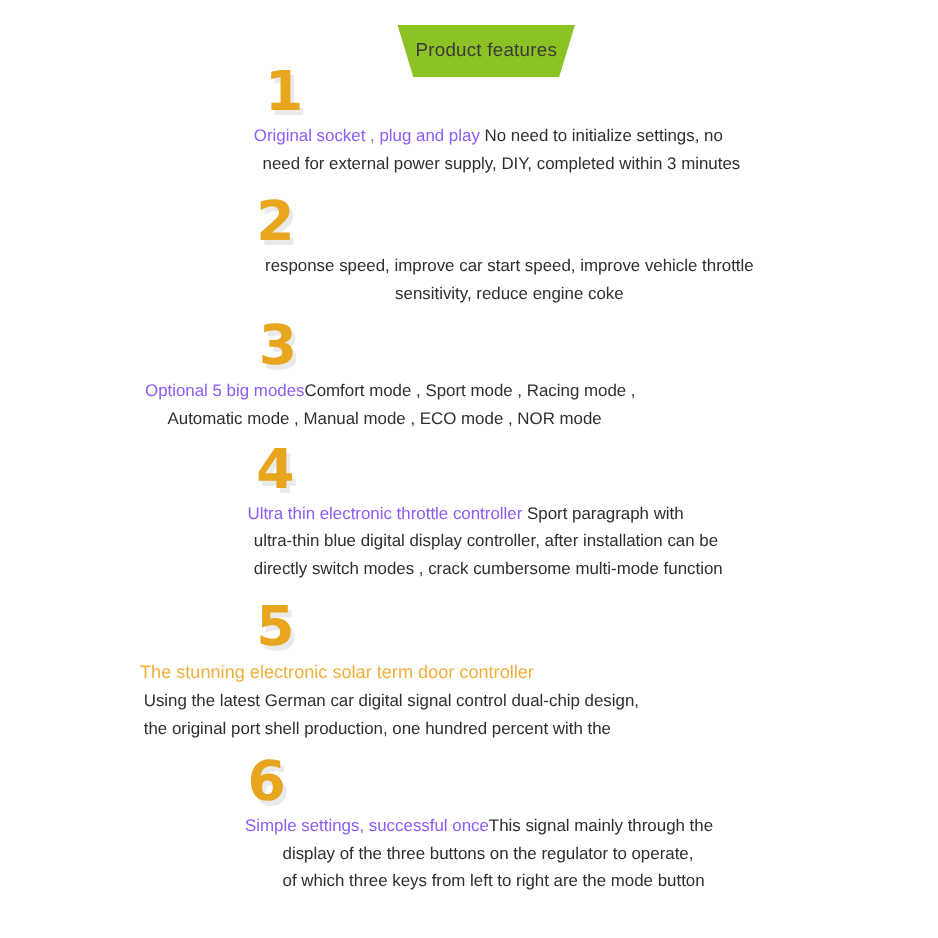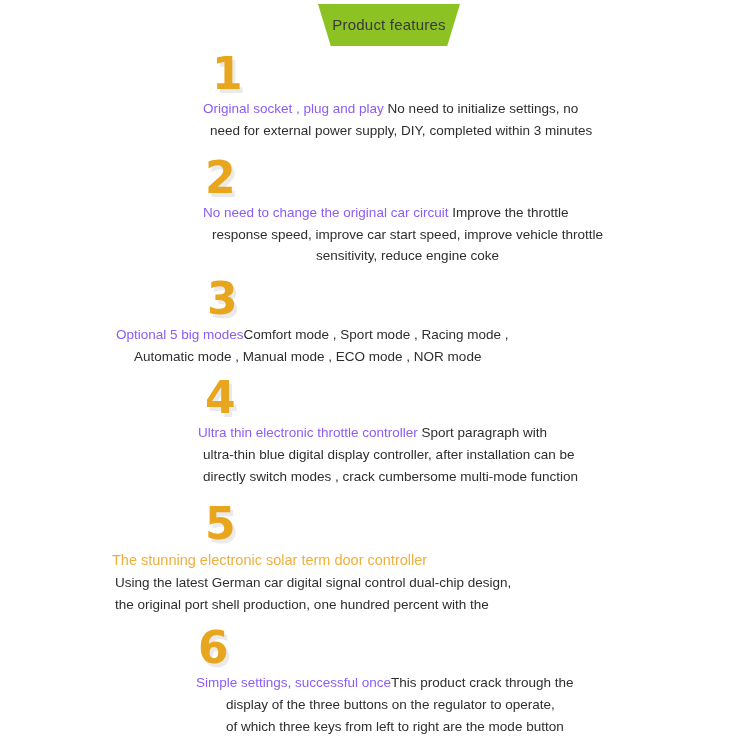--- a/index.html
+++ b/index.html
@@ -13,21 +13,21 @@
     font-family: "Liberation Sans", sans-serif;
     color: #333333;
     overflow: hidden;
     position: relative;
   }
 
   
   .banner-wrap {
     position: absolute;
     left: 0;
-    top: 0;
+    top: 16px;
     width: 750px;
     height: 52px;
   }
   .banner {
     position: absolute;
     left: 318px;
     top: 4px;
     width: 142px;
     height: 42px;
     background: #8CC224;
@@ -131,23 +131,20 @@
         <span class="hl">Original socket , plug and play </span><span>No need to initialize settings, no</span>
       </div>
       <div class="line ln2">need for external power supply, DIY, completed within 3 minutes</div>
     </div>
   </div>
   <div class="spacer-1"></div>
 
   <div class="feature" id="f2">
     <div class="num">2</div>
     <div class="body-block">
-      <div class="line ln1">
-        <span class="hl">No need to change the original car circuit </span><span>Improve the throttle</span>
-      </div>
       <div class="line ln2">response speed, improve car start speed, improve vehicle throttle</div>
       <div class="line ln3">sensitivity, reduce engine coke</div>
     </div>
   </div>
   <div class="spacer-2"></div>
 
   <div class="feature" id="f3">
     <div class="num">3</div>
     <div class="body-block">
       <div class="line ln1">
@@ -179,21 +176,21 @@
       <div class="line ln2">Using the latest German car digital signal control dual-chip design,</div>
       <div class="line ln3">the original port shell production, one hundred percent with the</div>
     </div>
   </div>
   <div class="spacer-5"></div>
 
   <div class="feature" id="f6">
     <div class="num">6</div>
     <div class="body-block">
       <div class="line ln1">
-        <span class="hl">Simple settings, successful once</span><span>This product crack through the</span>
+        <span class="hl">Simple settings, successful once</span><span>This signal mainly through the</span>
       </div>
       <div class="line ln2">display of the three buttons on the regulator to operate,</div>
       <div class="line ln3">of which three keys from left to right are the mode button</div>
 
     </div>
   </div>
 
 </div>
 
 </body></html>

